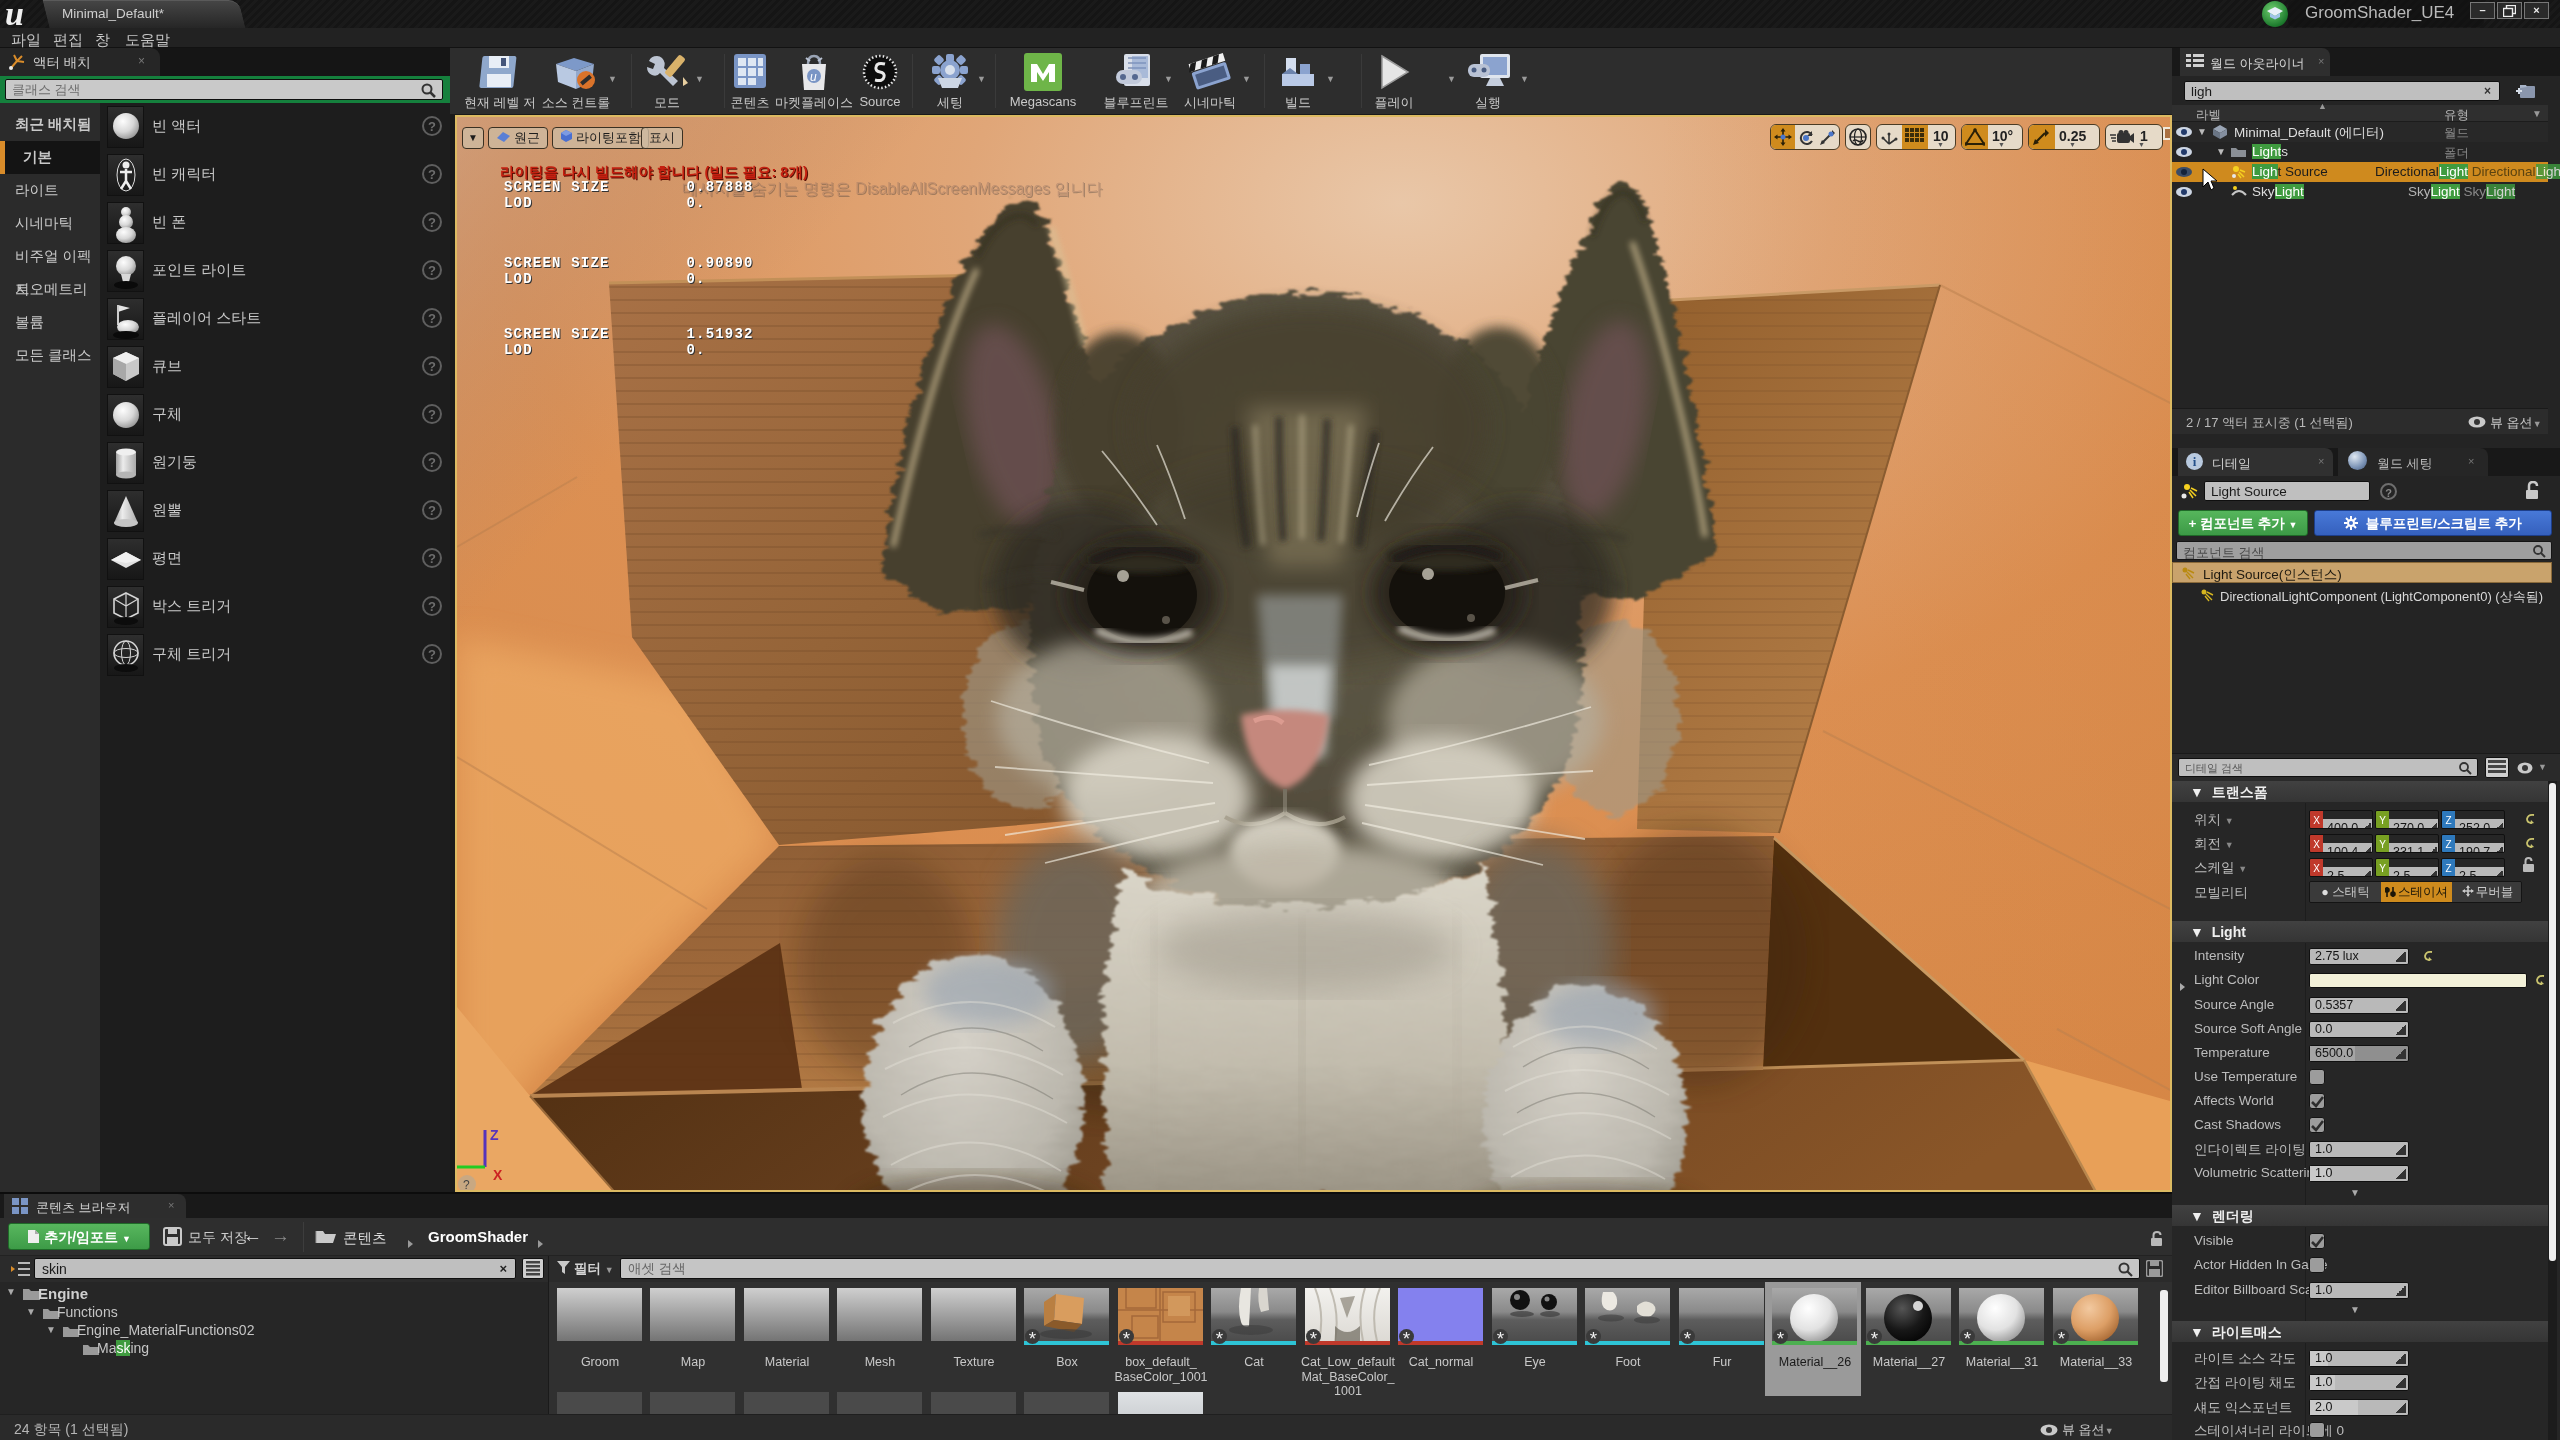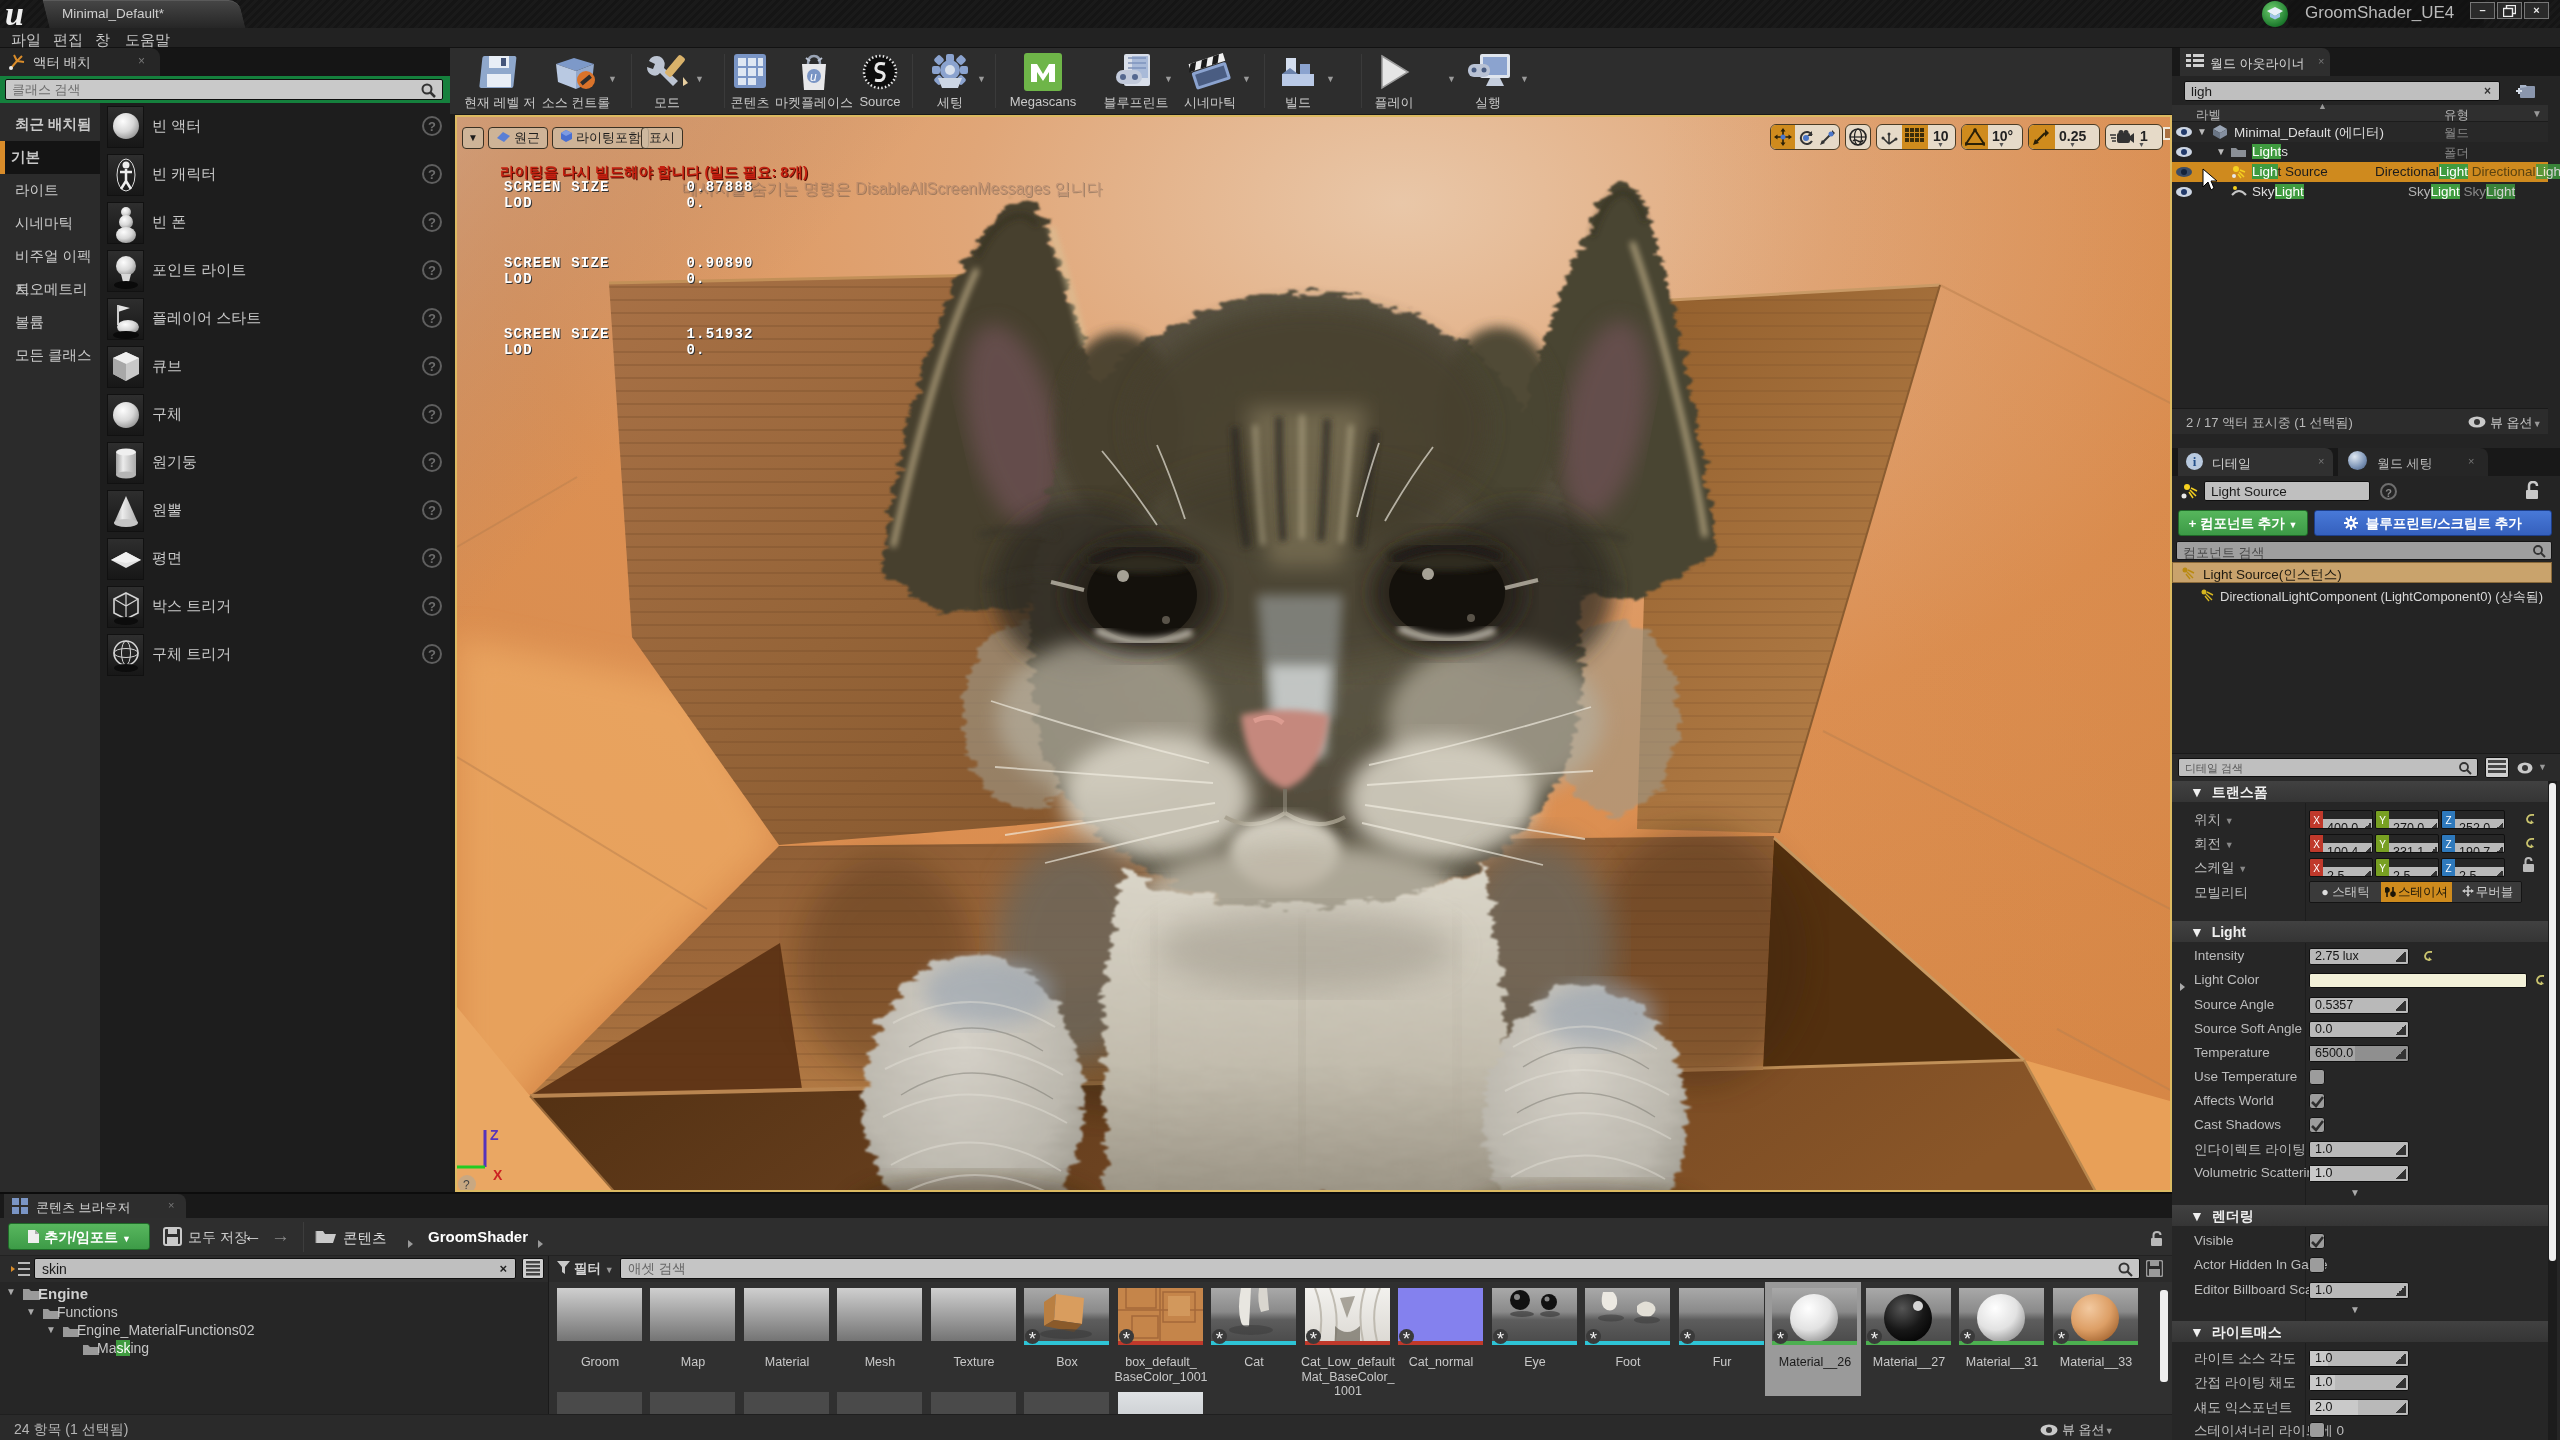--- a/index.html
+++ b/index.html
@@ -240,21 +240,21 @@
   <div class="abs" style="left:138px;top:6px;font-size:12px;color:#777">×</div>
  </div>
  <div id="lp-search"><span style="color:#6e6e6e;font-size:13px;line-height:20px;padding-left:6px;display:inline-block">클래스 검색</span>
   <svg class="abs" style="right:6px;top:3px" width="15" height="15">
           <circle cx="6" cy="6" r="4.5" stroke="#333" stroke-width="2" fill="none"></circle>
           <path d="M9.5 9.5 L14 14" stroke="#333" stroke-width="2.5"></path>
         </svg>
  </div>
  <div id="lp-cats">
   <div class="lpcat" style="top:5px;font-weight:bold">최근 배치됨</div>
-  <div class="lpcat" style="top:38px;background:#141414;font-weight:bold;border-left:5px solid #d98c2a;padding-left:6px">기본</div>
+  <div class="lpcat" style="top:38px;background:#141414;font-weight:bold;border-left:5px solid #d98c2a;padding-left:18px">기본</div>
   <div class="lpcat" style="top:71px">라이트</div>
   <div class="lpcat" style="top:104px">시네마틱</div>
   <div class="lpcat" style="top:137px">비주얼 이펙트</div>
   <div class="lpcat" style="top:170px">지오메트리</div>
   <div class="lpcat" style="top:203px">볼륨</div>
   <div class="lpcat" style="top:236px">모든 클래스</div>
  </div>
  <div id="lp-items">
   <div class="lpitem" style="top:0">
           <div class="lpicon"><svg width="37" height="42">

